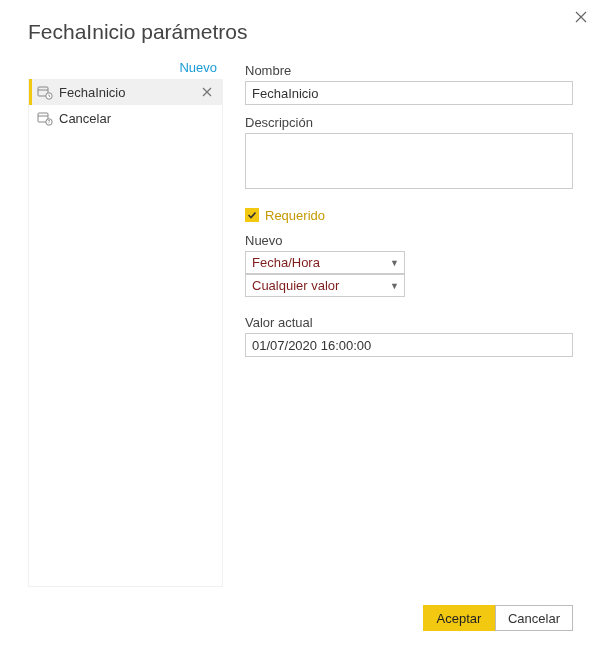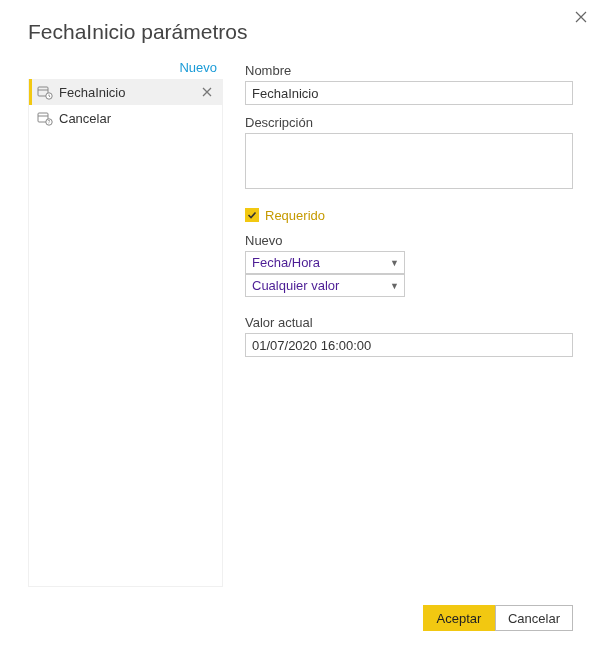--- a/index.html
+++ b/index.html
@@ -169,21 +169,21 @@
     .select {
       width: 100%;
       height: 23px;
       border: 1px solid #ccc;
       padding: 2px 22px 2px 6px;
       font-family: inherit;
       font-size: 13px;
       background: #fff;
       appearance: none;
       cursor: pointer;
-      color: #4c1d95;
+      color: #7f1d1d;
     }
     .select-caret {
       position: absolute;
       right: 6px;
       top: 50%;
       transform: translateY(-50%);
       pointer-events: none;
       color: #666;
       font-size: 9px;
     }

